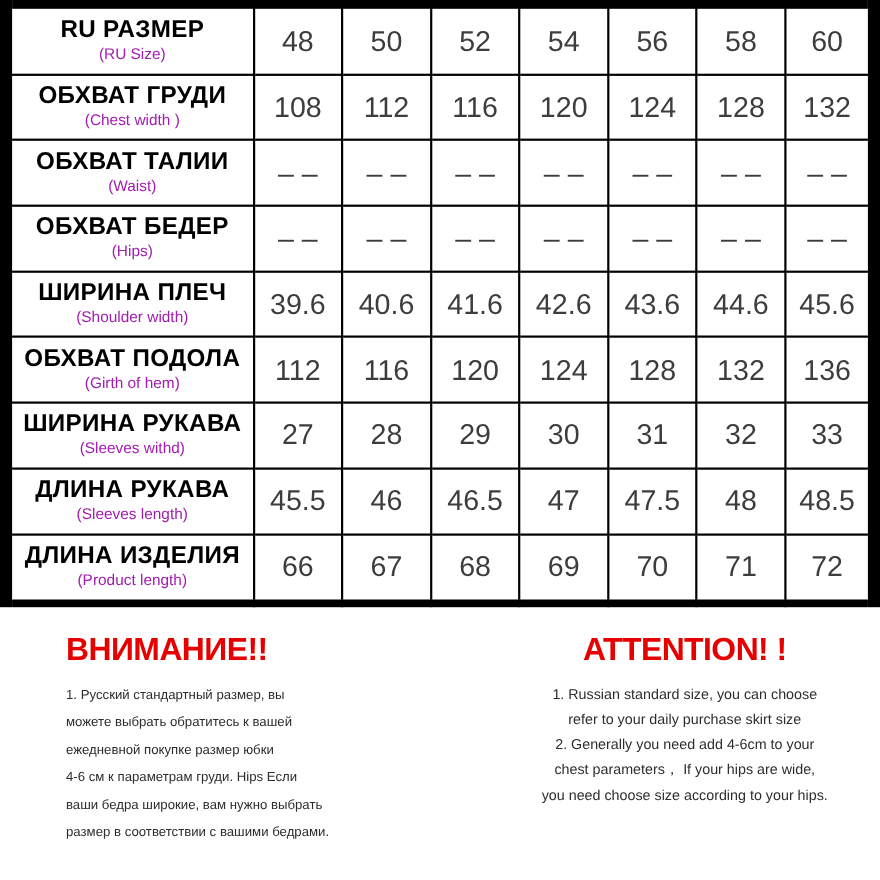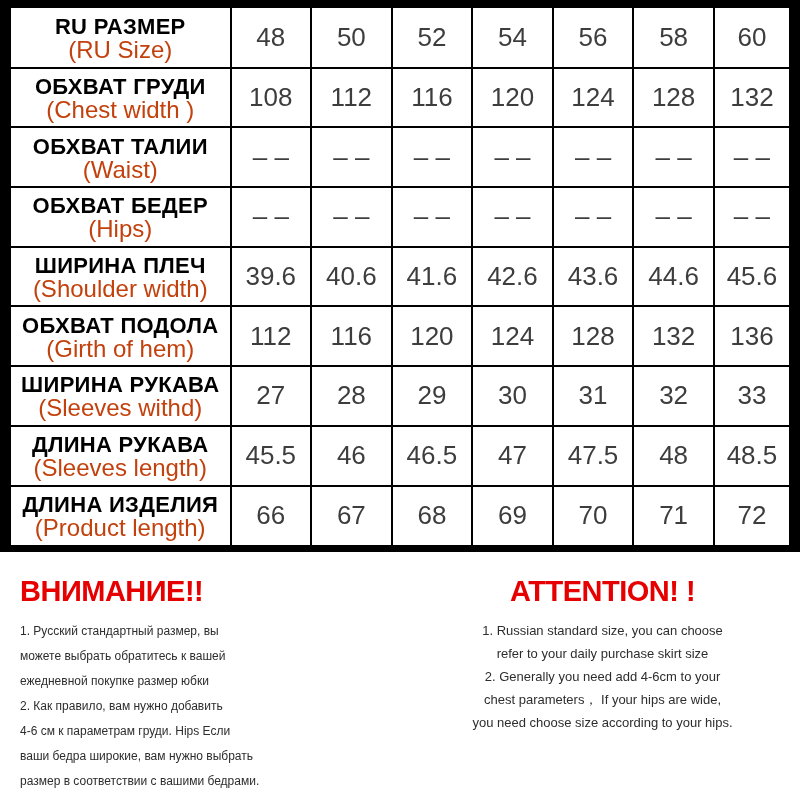--- a/index.html
+++ b/index.html
@@ -35,38 +35,38 @@
     background: #fff;
   }
   td.lbl .lbl-ru {
     font-weight: bold;
     font-size: 22px;
     line-height: 24px;
     color: #000;
     letter-spacing: 0.3px;
   }
   td.lbl .lbl-en {
-    font-size: 24px;
+    font-size: 14px;
     line-height: 21px;
-    color: #c2410c;
+    color: #a21caf;
     font-weight: 400;
   }
   td.val {
     font-size: 26px;
     color: #3d3d3d;
     font-weight: 400;
     white-space: nowrap;
   }
   
   .notes {
     display: flex;
     margin-top: 24px;
     padding: 0 10px 0 20px;
   }
-  .note-col.ru { width: 395px; flex: 0 0 395px; }
+  .note-col.ru { width: 395px; flex: 0 0 395px; margin-left: 40px; }
   .note-col.en { flex: 1; text-align: center; }
   .note-heading {
     font-weight: bold;
     font-size: 29px;
     line-height: 30px;
     letter-spacing: -0.5px;
     margin: 0 0 13px 0;
   }
   .note-line {
     white-space: nowrap;
@@ -218,21 +218,20 @@
       </tbody>
   </table>
 
   <div class="notes">
     <div class="note-col ru">
       <div class="note-heading" style="color: rgb(230, 0, 0);">ВНИМАНИЕ!!</div>
       <div class="note-body">
           <div class="note-line">1. Русский стандартный размер, вы</div>
           <div class="note-line">можете выбрать обратитесь к вашей</div>
           <div class="note-line">ежедневной покупке размер юбки</div>
-          <div class="note-line">2. Как правило, вам нужно добавить</div>
           <div class="note-line">4-6 см к параметрам груди. Hips Если</div>
           <div class="note-line">ваши бедра широкие, вам нужно выбрать</div>
           <div class="note-line"> размер в соответствии с вашими бедрами.</div>
         </div>
     </div>
     <div class="note-col en">
       <div class="note-heading" style="color: rgb(230, 0, 0);">ATTENTION! !</div>
       <div class="note-body">
           <div class="note-line">1. Russian standard size, you can choose</div>
           <div class="note-line">refer to your daily purchase skirt size</div>

